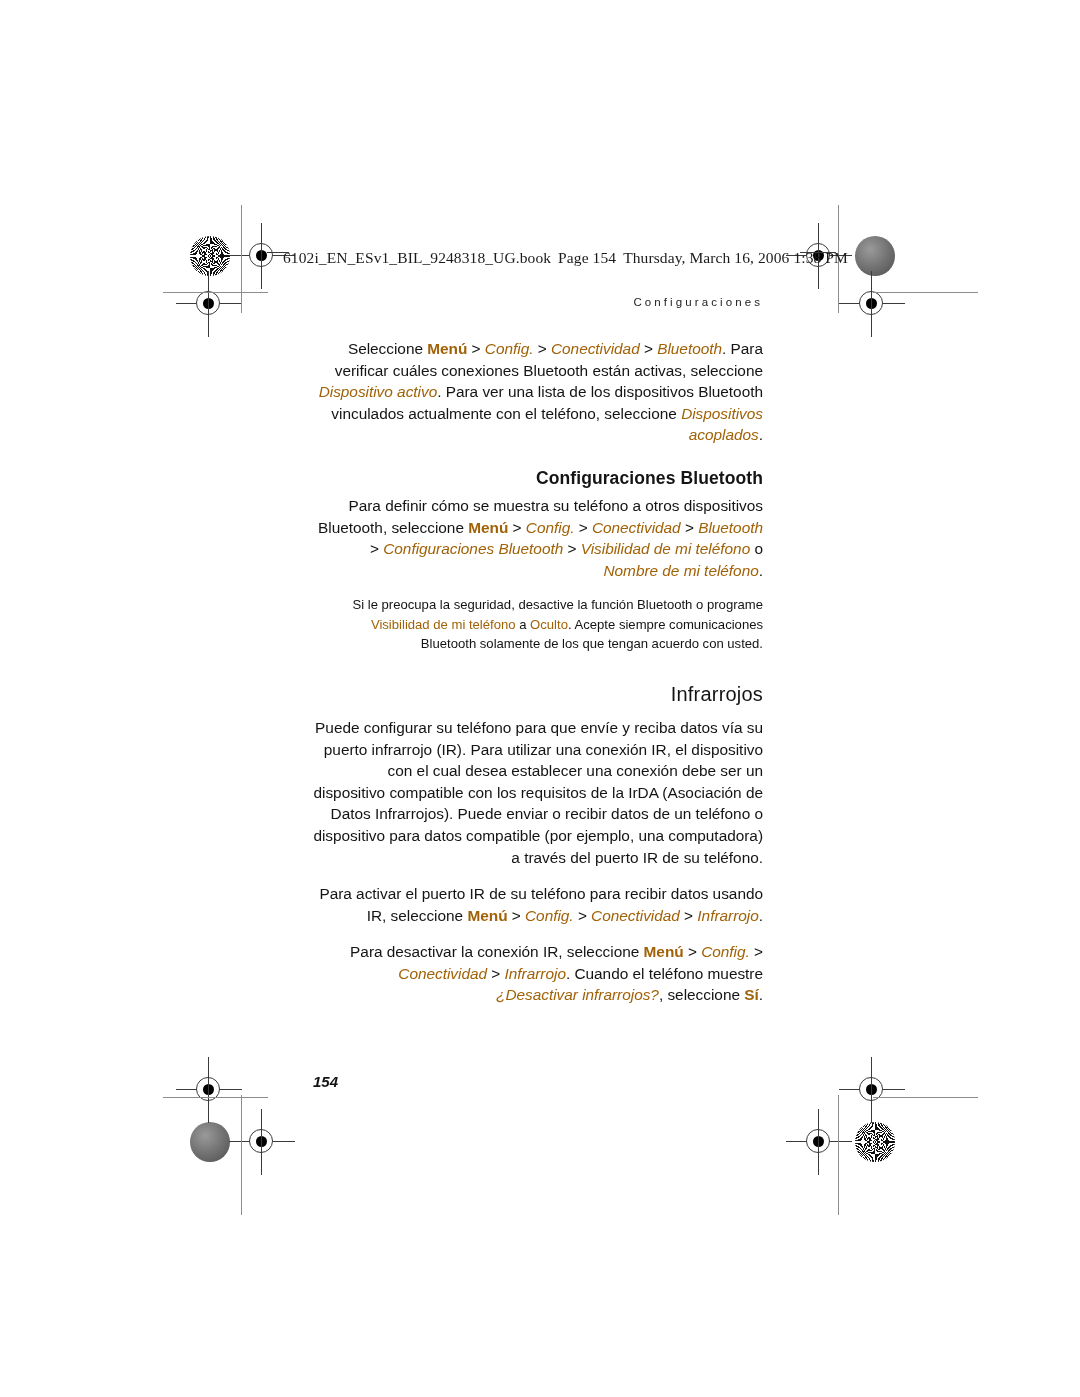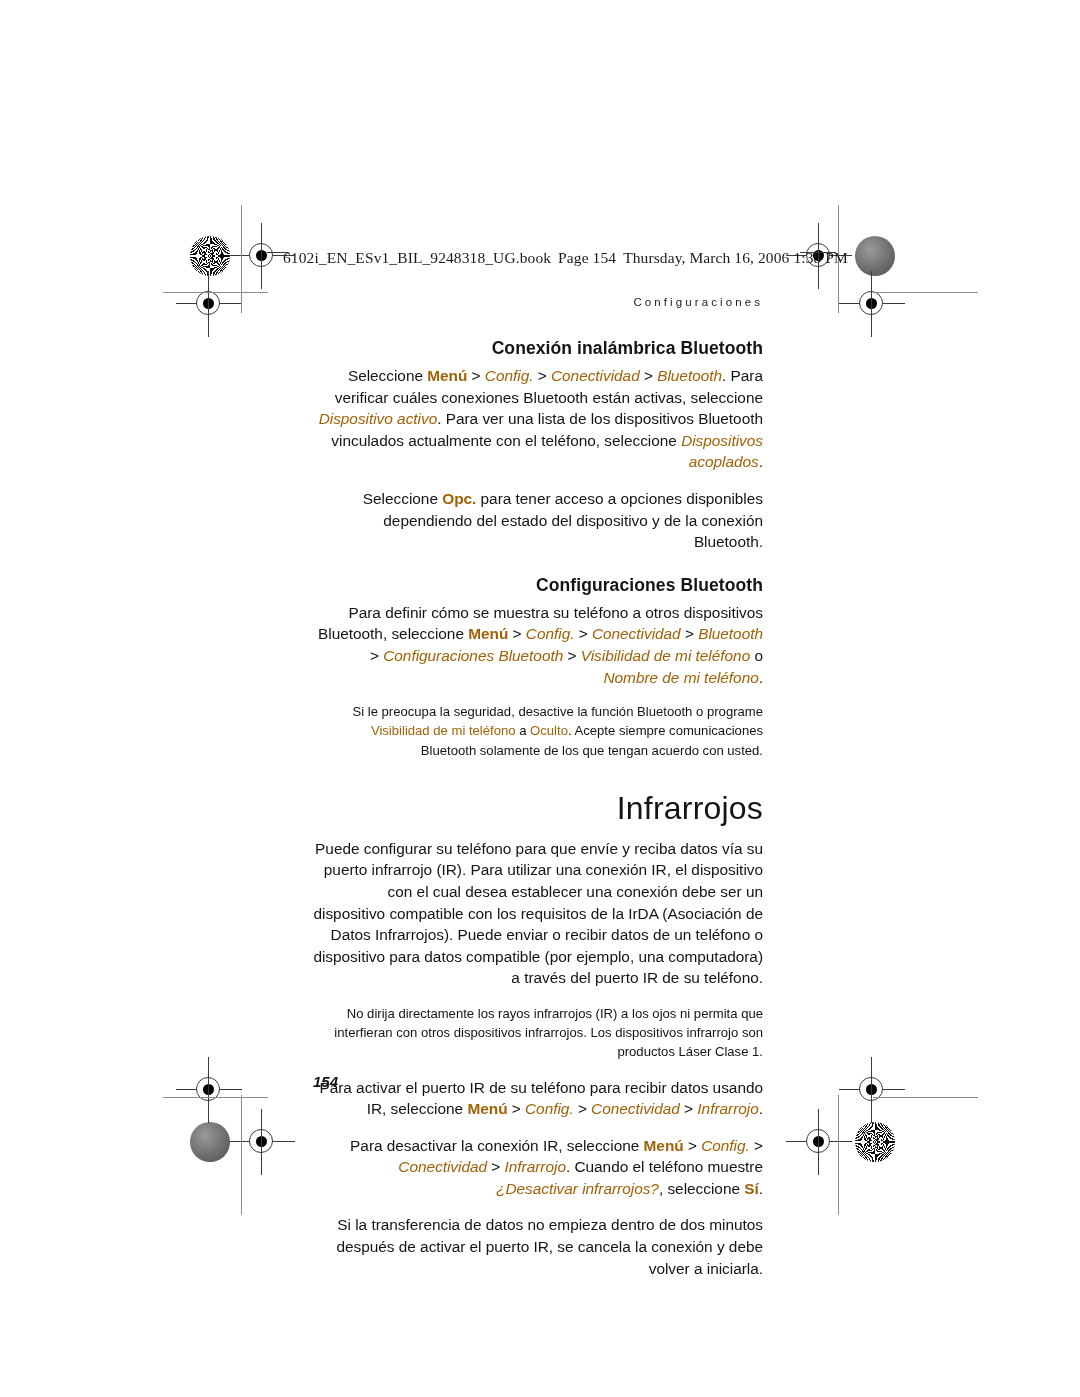--- a/index.html
+++ b/index.html
@@ -128,21 +128,21 @@
 
   h2.sec {
     font-size: 17.5px;
     font-weight: bold;
     color: #141414;
     margin: 0 0 6px 0;
     letter-spacing: 0.1px;
   }
 
   h1.chap {
-    font-size: 32px;
+    font-size: 20px;
     font-weight: 400;
     color: #141414;
     margin: 30px 0 11px 0;
     letter-spacing: 0.2px;
   }
 
   p.body {
     font-size: 15.4px;
     line-height: 21.6px;
     color: #141414;
@@ -230,42 +230,38 @@
   <div class="docrule" style="left:800px; top:252px; width:36px;"></div>
 
   <div class="docline">
     <span>6102i_EN_ESv1_BIL_9248318_UG.book</span><span class="gap"></span><span>Page 154</span><span class="gap"></span><span>Thursday, March 16, 2006  1:38 PM</span>
   </div>
 
   <div class="content">
 
     <p class="running-head">Configuraciones</p>
 
-    <h2 class="sec">Conexión inalámbrica Bluetooth</h2>
 
     <p class="body"><span>Seleccione </span><span class="lnk b">Menú</span><span> &gt; </span><span class="lnk i">Config.</span><span> &gt; </span><span class="lnk i">Conectividad</span><span> &gt; </span><span class="lnk i">Bluetooth</span><span>. Para verificar cuáles conexiones Bluetooth están activas, seleccione </span><span class="lnk i">Dispositivo activo</span><span>. Para ver una lista de los dispositivos Bluetooth vinculados actualmente con el teléfono, seleccione </span><span class="lnk i">Dispositivos acoplados</span><span>.</span></p>
 
-    <p class="body"><span>Seleccione </span><span class="lnk b">Opc.</span><span> para tener acceso a opciones disponibles dependiendo del estado del dispositivo y de la conexión Bluetooth.</span></p>
 
     <h2 class="sec" style="margin-top:22px;">Configuraciones Bluetooth</h2>
 
     <p class="body tight"><span>Para definir cómo se muestra su teléfono a otros dispositivos Bluetooth, seleccione </span><span class="lnk b">Menú</span><span> &gt; </span><span class="lnk i">Config.</span><span> &gt; </span><span class="lnk i">Conectividad</span><span> &gt; </span><span class="lnk i">Bluetooth</span><span> &gt; </span><span class="lnk i">Configuraciones Bluetooth</span><span> &gt; </span><span class="lnk i">Visibilidad de mi teléfono</span><span> o </span><span class="lnk i">Nombre de mi teléfono</span><span>.</span></p>
 
     <p class="note"><span>Si le preocupa la seguridad, desactive la función Bluetooth o programe </span><span class="lnk">Visibilidad de mi teléfono</span><span> a </span><span class="lnk">Oculto</span><span>. Acepte siempre comunicaciones Bluetooth solamente de los que tengan acuerdo con usted.</span></p>
 
     <h1 class="chap">Infrarrojos</h1>
 
     <p class="body">Puede configurar su teléfono para que envíe y reciba datos vía su puerto infrarrojo (IR). Para utilizar una conexión IR, el dispositivo con el cual desea establecer una conexión debe ser un dispositivo compatible con los requisitos de la IrDA (Asociación de Datos Infrarrojos). Puede enviar o recibir datos de un teléfono o dispositivo para datos compatible (por ejemplo, una computadora) a través del puerto IR de su teléfono.</p>
 
-    <p class="note">No dirija directamente los rayos infrarrojos (IR) a los ojos ni permita que interfieran con otros dispositivos infrarrojos. Los dispositivos infrarrojo son productos Láser Clase 1.</p>
 
 
     <p class="body"><span>Para activar el puerto IR de su teléfono para recibir datos usando IR, seleccione </span><span class="lnk b">Menú</span><span> &gt; </span><span class="lnk i">Config.</span><span> &gt; </span><span class="lnk i">Conectividad</span><span> &gt; </span><span class="lnk i">Infrarrojo</span><span>.</span></p>
 
     <p class="body"><span>Para desactivar la conexión IR, seleccione </span><span class="lnk b">Menú</span><span> &gt; </span><span class="lnk i">Config.</span><span> &gt; </span><span class="lnk i">Conectividad</span><span> &gt; </span><span class="lnk i">Infrarrojo</span><span>. Cuando el teléfono muestre </span><span class="lnk i">¿Desactivar infrarrojos?</span><span>, seleccione </span><span class="lnk b">Sí</span><span>.</span></p>
 
-    <p class="body">Si la transferencia de datos no empieza dentro de dos minutos después de activar el puerto IR, se cancela la conexión y debe volver a iniciarla.</p>
 
   </div>
 
   <div class="pagenum">154</div>
 
 </div>
 
 </body></html>

